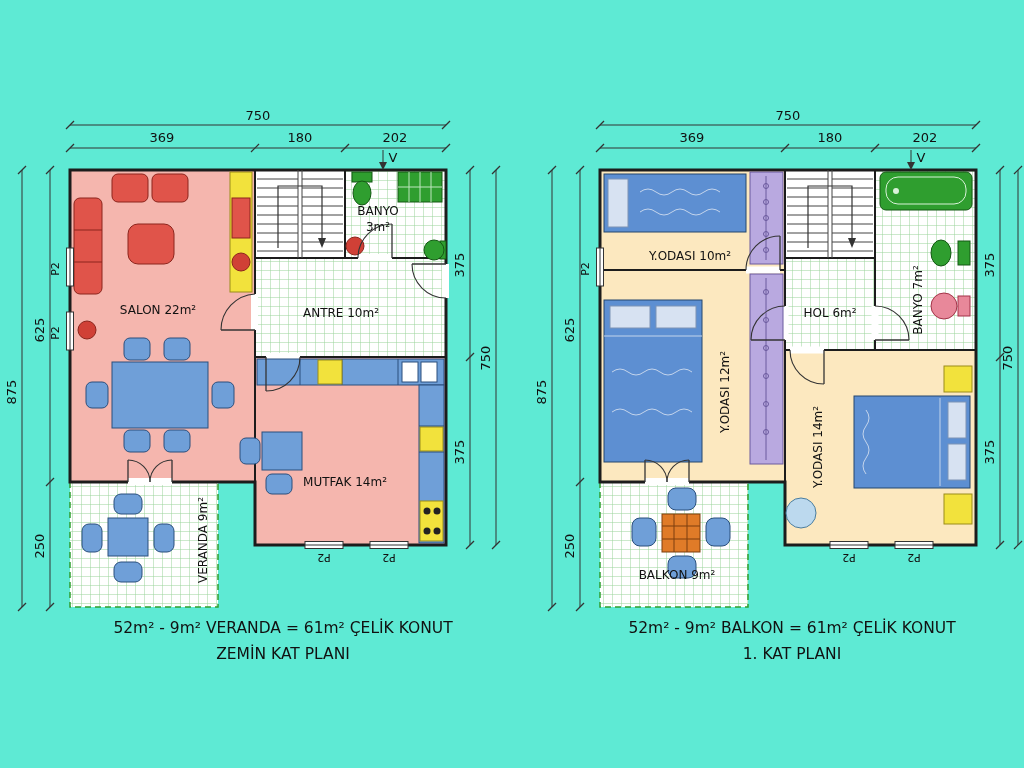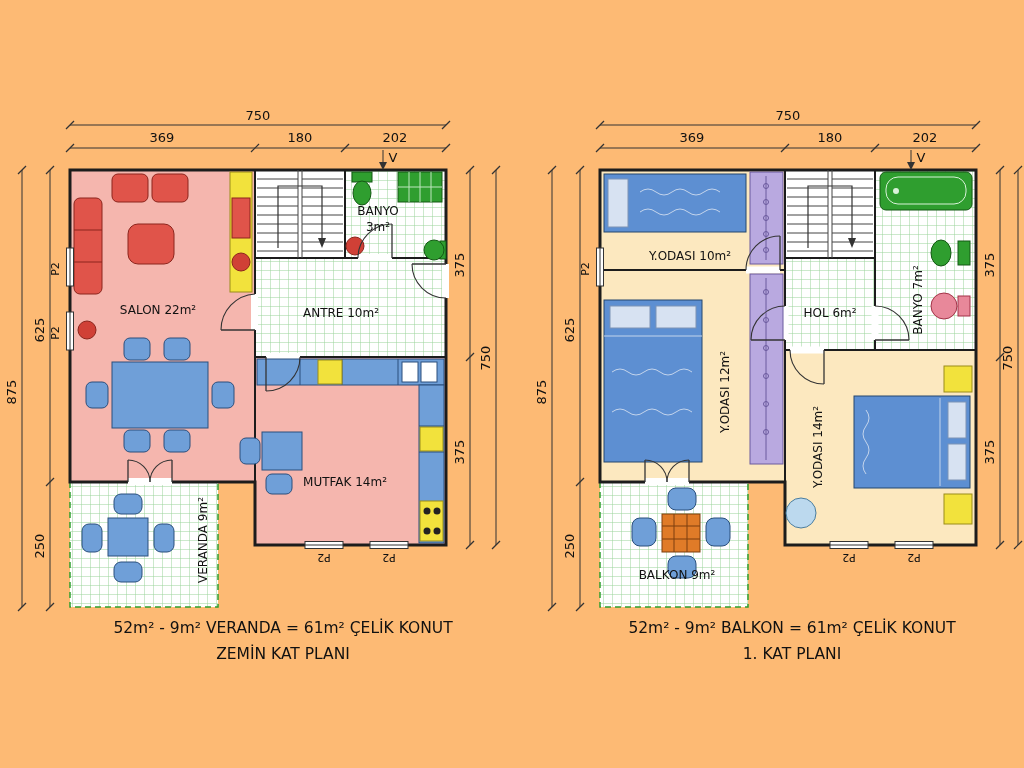--- a/index.html
+++ b/index.html
@@ -1,16 +1,16 @@
 <!DOCTYPE html>
 <html><head>
 <meta charset="utf-8">
 <style>
   html,body{margin:0;padding:0;background:#ffffff;}
-  .canvas{position:relative;width:1024px;height:768px;background:#fdba74;overflow:hidden;}
+  .canvas{position:relative;width:1024px;height:768px;background:#5eead4;overflow:hidden;}
   svg{display:block;}
   text{font-family:"DejaVu Sans", sans-serif;fill:#111;}
   .dim{font-size:13px;text-anchor:middle;}
   .room{font-size:12px;text-anchor:middle;}
   .open-label{font-size:11px;text-anchor:middle;}
   .title{font-size:15.5px;text-anchor:middle;}
   .wall{stroke:#1c1c1c;stroke-width:3;fill:none;}
   .iwall{stroke:#1c1c1c;stroke-width:2;fill:none;}
   .dimline{stroke:#333;stroke-width:1;}
   .tick{stroke:#333;stroke-width:1.2;}

